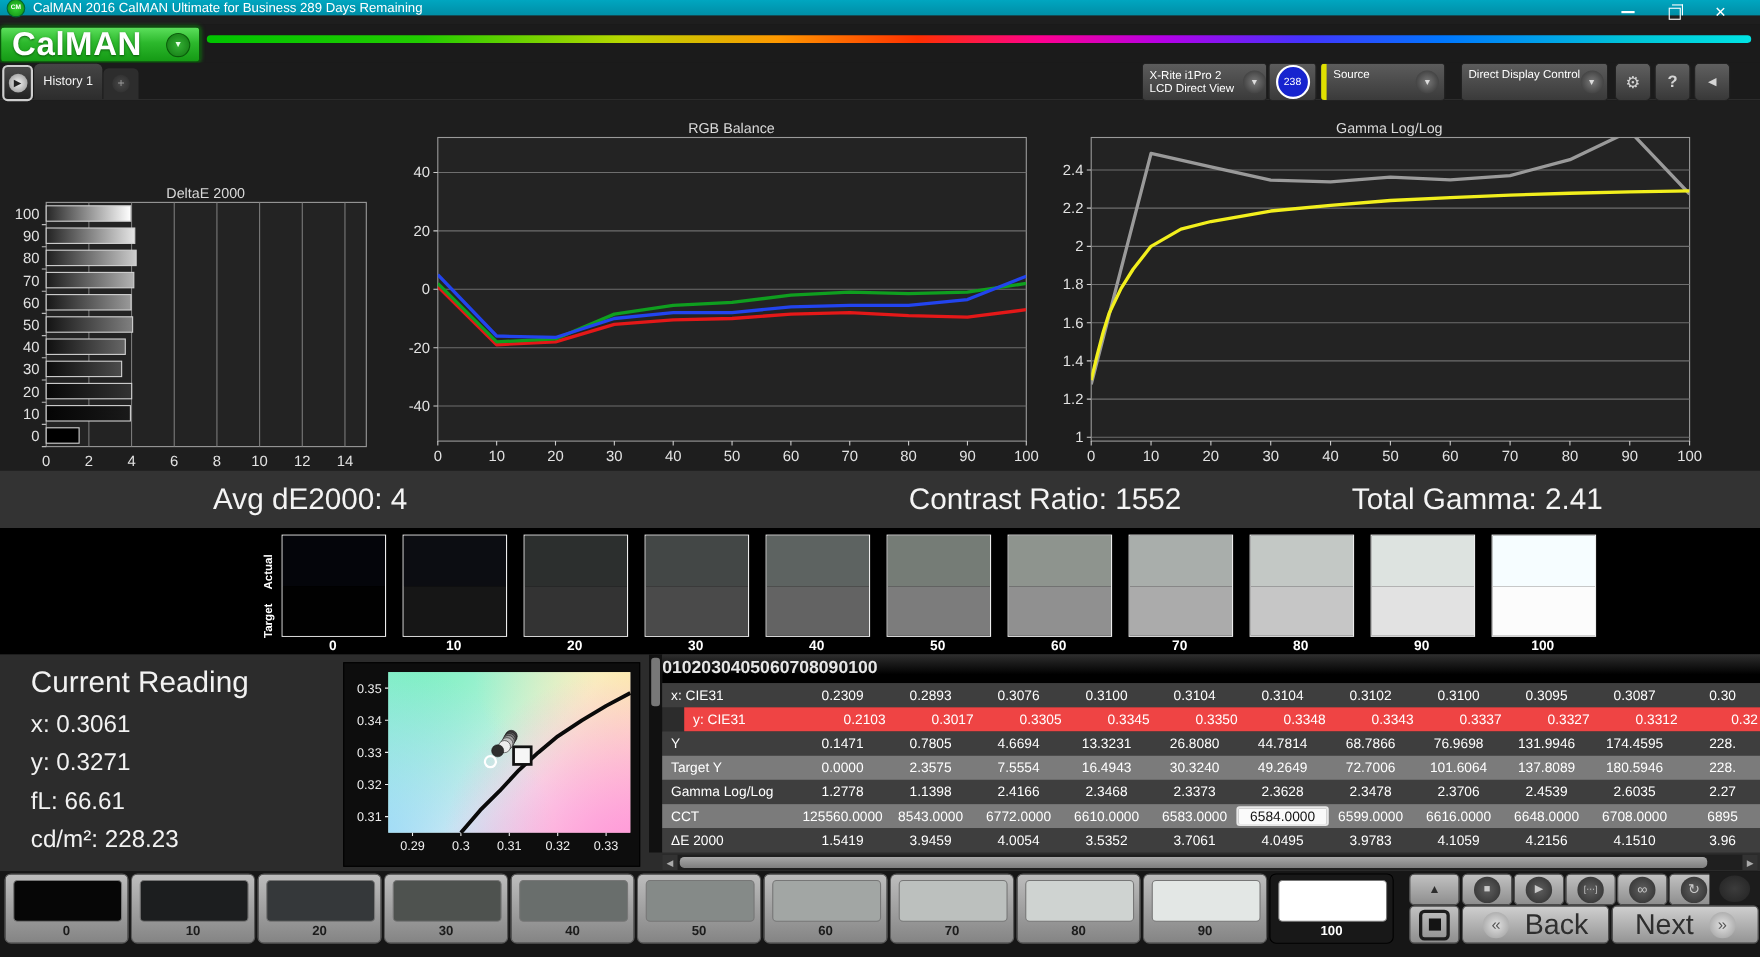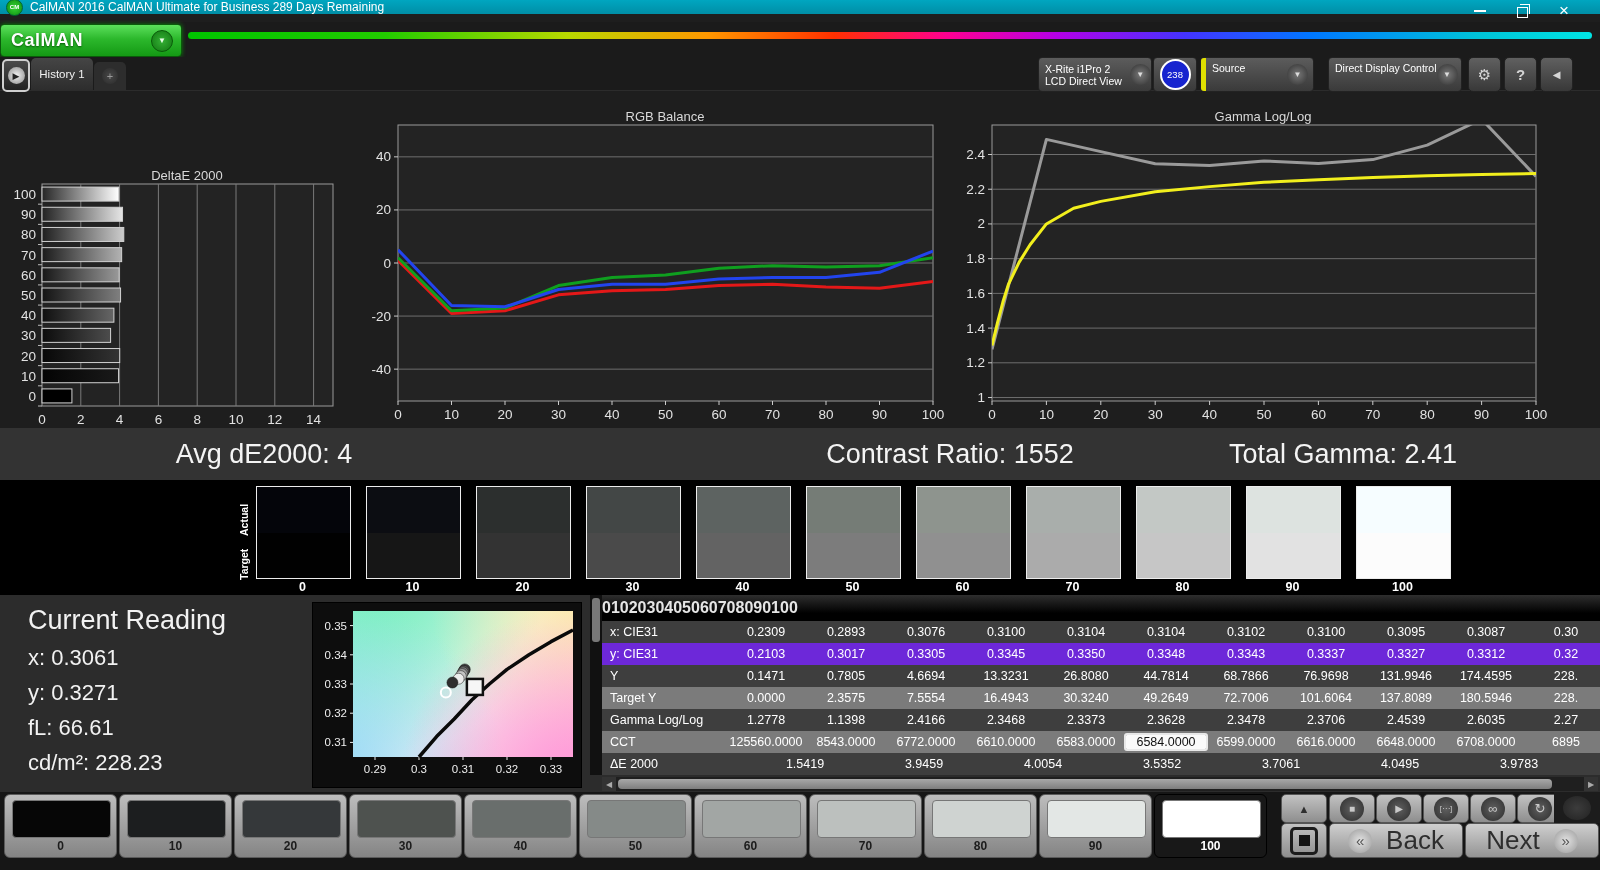--- a/index.html
+++ b/index.html
@@ -14,21 +14,21 @@
   .winbtns{position:absolute;right:28px;top:0;height:22px;display:flex;align-items:center;gap:26px;}
   .winbtn{width:16px;height:14px;display:flex;align-items:center;justify-content:center;color:#fff;font-size:13px;cursor:default;}
   .glyph-min{width:12px;height:0;border-bottom:2px solid #fff;}
   .glyph-max{width:9px;height:9px;border:1.5px solid #fff;position:relative;margin-top:2px;}
   .glyph-max:before{content:"";position:absolute;left:2px;top:-4px;width:9px;height:9px;border:1.5px solid #fff;border-bottom:none;border-left:none;}
   
   .logobar{left:0;top:22px;width:1600px;height:35px;background:#1b1b1b;}
   .calman-logo{position:absolute;left:0;top:2px;width:180px;height:31px;border-radius:4px;
       background:linear-gradient(#5ce05c,#2cb82c 45%,#149914);display:flex;align-items:center;justify-content:space-between;
       border:1px solid #0a5a0a;box-shadow:0 0 4px rgba(0,220,0,.5);}
-  .calman-text{font-size:18px;font-weight:bold;color:#fff;padding-left:10px;letter-spacing:.5px;text-shadow:0 1px 2px rgba(0,70,0,.8);}
+  .calman-text{font-size:30px;font-weight:bold;color:#fff;padding-left:10px;letter-spacing:.5px;text-shadow:0 1px 2px rgba(0,70,0,.8);}
   .logo-dd{width:20px;height:20px;border-radius:50%;background:radial-gradient(#35b035,#117711);margin-right:8px;
       display:flex;align-items:center;justify-content:center;color:#eaffea;font-size:8px;border:1px solid #0a5a0a;}
   .rainbow{position:absolute;left:188px;top:10px;width:1404px;height:7px;border-radius:4px;
       background:linear-gradient(90deg,#00c400 0%,#22cc00 14%,#b8d800 27%,#ff9800 37%,#ff3000 46%,#ff0090 54%,#b400e8 62%,#4433ff 71%,#0077ff 80%,#00c4d8 92%,#00e4e4 100%);}
   
   .tabrow{left:0;top:57px;width:1600px;height:33px;background:#1b1b1b;border-bottom:1px solid #2c2c2c;}
   .flyout-btn{position:absolute;left:2px;top:2px;width:24px;height:29px;border-radius:5px;background:linear-gradient(#4a4a4a,#222);
       border:2px solid #cfcfcf;display:flex;align-items:center;justify-content:center;}
   .flyout-btn .circ{width:17px;height:17px;border-radius:50%;background:radial-gradient(#f2f2f2,#8a8a8a);display:flex;align-items:center;justify-content:center;color:#222;font-size:9px;}
   .tab{position:absolute;left:31px;top:1px;width:62px;height:32px;background:linear-gradient(#454545,#2d2d2d);
@@ -370,21 +370,21 @@
       <text x="475.20000000000005" y="301" text-anchor="middle" font-size="13.5" fill="#e2e2e2">80</text>
       <line x1="529.6" x2="529.6" y1="283" y2="287" stroke="#ccc"></line>
       <text x="529.6" y="301" text-anchor="middle" font-size="13.5" fill="#e2e2e2">90</text>
       <line x1="584" x2="584" y1="283" y2="287" stroke="#ccc"></line>
       <text x="584" y="301" text-anchor="middle" font-size="13.5" fill="#e2e2e2">100</text>
       <polyline points="40,231.3064150943396 94.4,21.407547169811277 148.8,33.62792452830188 203.2,45.74415094339621 257.6,47.393207547169794 312,42.96679245283016 366.4,45.570566037735844 420.79999999999995,41.61283018867921 475.20000000000005,27.153207547169792 529.6,1.1849056603773436 584,58.38113207547167" fill="none" stroke="#9a9a9a" stroke-width="3" stroke-linejoin="round" clip-path="url(#svg-gamma-clip)"></polyline>
       <polyline points="40,227.45283018867923 45.44,204.88679245283018 50.88,184.0566037735849 56.32,166.69811320754715 67.2,144.1320754716981 78.08000000000001,126.77358490566039 94.4,105.94339622641508 121.6,90.32075471698113 148.8,83.37735849056604 203.2,73.83018867924525 257.6,68.62264150943396 312,64.28301886792447 366.4,61.679245283018865 420.79999999999995,59.42264150943397 475.20000000000005,57.68679245283016 529.6,56.471698113207495 584,55.60377358490563" fill="none" stroke="#f2ef1d" stroke-width="3" stroke-linejoin="round" clip-path="url(#svg-gamma-clip)"></polyline>
     </svg>
 
   <div class="abs statsband" id="statsband">
-      <div class="stat" style="left: 264px;">Avg dE2000: 4</div>
+      <div class="stat" style="left: 282px;">Avg dE2000: 4</div>
       <div class="stat" style="left: 950px;">Contrast Ratio: 1552</div>
       <div class="stat" style="left: 1343px;">Total Gamma: 2.41</div>
     </div>
 
   <div class="abs swatchband">
     <div class="vlabel" style="left:238px;top:10px;height:46px;">Actual</div>
     <div class="vlabel" style="left:238px;top:54px;height:46px;">Target</div>
     <div id="swatch-row" style="position:absolute;left:0;top:0;width:1600px;height:115px;">
         <div class="gsw" style="left: 256px;">
           <div class="half" style="background: rgb(4, 5, 10);"></div>
@@ -518,21 +518,21 @@
           <div class="cell">0.3076</div>
           <div class="cell">0.3100</div>
           <div class="cell">0.3104</div>
           <div class="cell">0.3104</div>
           <div class="cell">0.3102</div>
           <div class="cell">0.3100</div>
           <div class="cell">0.3095</div>
           <div class="cell">0.3087</div>
           <div class="cell">0.30</div>
         </div>
-        <div class="trow" style="background: #6d28d9;">
+        <div class="trow" style="background: #ef4444; margin-left: 20px;">
           <div class="lbl">y: CIE31</div>
           <div class="cell">0.2103</div>
           <div class="cell">0.3017</div>
           <div class="cell">0.3305</div>
           <div class="cell">0.3345</div>
           <div class="cell">0.3350</div>
           <div class="cell">0.3348</div>
           <div class="cell">0.3343</div>
           <div class="cell">0.3337</div>
           <div class="cell">0.3327</div>
@@ -588,21 +588,21 @@
           <div class="cell">6772.0000</div>
           <div class="cell">6610.0000</div>
           <div class="cell">6583.0000</div>
           <div class="cell hl">6584.0000</div>
           <div class="cell">6599.0000</div>
           <div class="cell">6616.0000</div>
           <div class="cell">6648.0000</div>
           <div class="cell">6708.0000</div>
           <div class="cell">6895</div>
         </div>
-        <div class="trow" style="background: rgb(62, 62, 62); gap: 39px;">
+        <div class="trow" style="background: rgb(62, 62, 62);">
           <div class="lbl">ΔE 2000</div>
           <div class="cell">1.5419</div>
           <div class="cell">3.9459</div>
           <div class="cell">4.0054</div>
           <div class="cell">3.5352</div>
           <div class="cell">3.7061</div>
           <div class="cell">4.0495</div>
           <div class="cell">3.9783</div>
           <div class="cell">4.1059</div>
           <div class="cell">4.2156</div>

